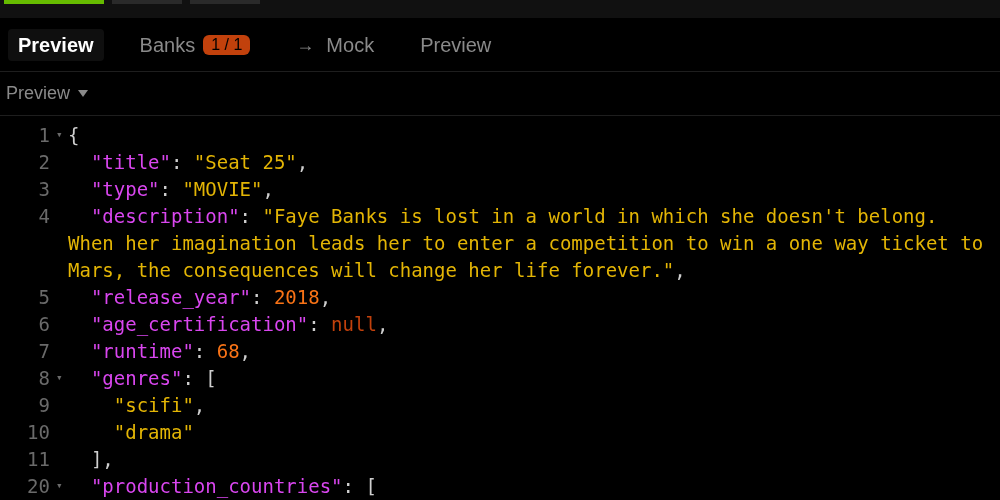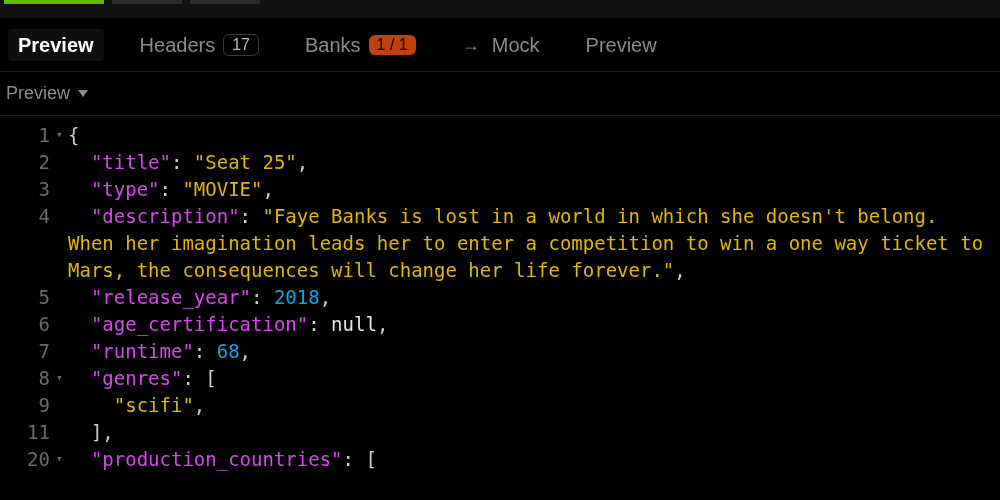--- a/index.html
+++ b/index.html
@@ -32,39 +32,35 @@
     font-size:19px; line-height:1.42; padding-top:6px; }
   .row { display:flex; align-items:flex-start; }
   .gutter { width:56px; flex:none; text-align:right; color:#6a6a6a;
     padding-right:6px; user-select:none; }
   .fold { width:12px; flex:none; color:#6a6a6a; font-size:11px;
     padding-top:5px; user-select:none; }
   .line { flex:1; white-space:pre-wrap; padding-right:12px; }
   .pun { color:#cfcfcf; }
   .key { color:#d946ef; }
   .str { color:#e3b505; }
-  .num { color:#0ea5e9;text-align:center; }
-  .nul { color:#e5e5e5;margin-top:16px; }
+  .num { color:#f97316;text-align:center; }
+  .nul { color:#c2410c;margin-top:16px; }
   .ind { display:inline-block; }
 </style>
 </head>
 <body>
 
 <div class="topbar">
   <div class="seg active" style="width:100px"></div>
   <div class="seg" style="width:70px"></div>
   <div class="seg" style="width:70px"></div>
 </div>
 
 <div class="tabs">
   <div class="tab active">Preview</div>
-  <div class="tab">
-    <span>Headers</span>
-    <span class="pill">17</span>
-  </div>
   <div class="tab">
     <span>Banks</span>
     <span class="pill green">1 / 1</span>
   </div>
   <div class="tab">
     <span class="arrow">→</span>
     <span>Mock</span>
   </div>
   <div class="tab">Preview</div>
 </div>
@@ -123,20 +119,25 @@
     <div class="fold">▾</div>
     <div class="line"><span class="ind" style="width:2ch"></span><span class="key">"genres"</span><span class="pun">: </span><span class="pun">[</span></div>
   </div>
 
   <div class="row">
     <div class="gutter">9</div>
     <div class="fold"></div>
     <div class="line"><span class="ind" style="width:4ch"></span><span class="str">"scifi"</span><span class="pun">,</span></div>
   </div>
 
+  <div class="row">
+    <div class="gutter">10</div>
+    <div class="fold"></div>
+    <div class="line"><span class="ind" style="width:4ch"></span><span class="str">"drama"</span></div>
+  </div>
 
   <div class="row">
     <div class="gutter">11</div>
     <div class="fold"></div>
     <div class="line"><span class="ind" style="width:2ch"></span><span class="pun">]</span><span class="pun">,</span></div>
   </div>
 
   <div class="row">
     <div class="gutter">20</div>
     <div class="fold">▾</div>

